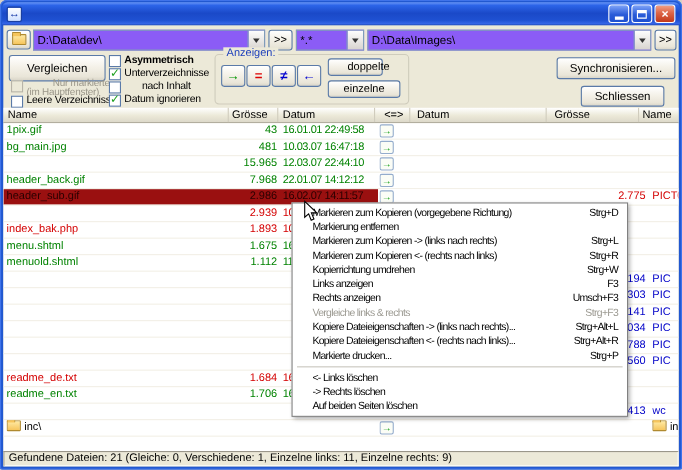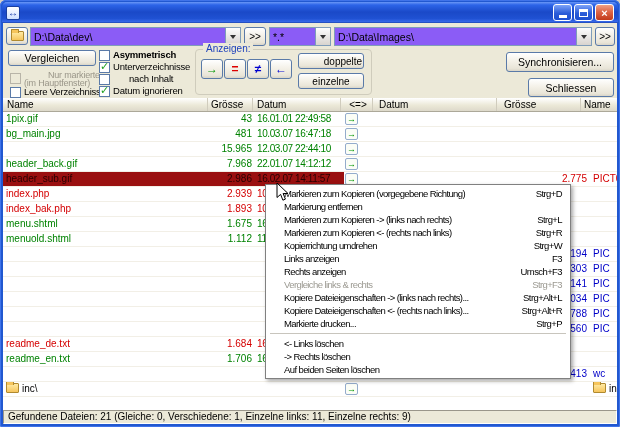--- a/index.html
+++ b/index.html
@@ -124,21 +124,21 @@
     <div class="combo" style="left:266px;top:4px;width:62px;">
       <input readonly="" value="*.*" style="">
       <div class="dd"></div>
     </div>
     <div class="combo" style="left:331px;top:4px;width:258px;">
       <input readonly="" value="D:\Data\Images\" style="">
       <div class="dd"></div>
     </div>
     <div class="tbtn" style="position:absolute;left:592px;top:4px;width:20px;height:19px;">&gt;&gt;</div>
 
-    <div class="btn" style="position:absolute;left:5px;top:27px;width:88px;height:16px;font-size:10.5px;">Vergleichen</div>
+    <div class="btn" style="position:absolute;left:5px;top:27px;width:88px;height:24px;font-size:10.5px;">Vergleichen</div>
     <span class="cb disabled" style="left:7px;top:50px;"></span>
     <div class="label gray" style="position:absolute;left:21px;top:47px;font-size:9px;padding-left:24px;">Nur markierte</div>
     <div class="label gray" style="position:absolute;left:21px;top:55px;font-size:9px;">(im Hauptfenster)</div>
     <span class="cb" style="left:7px;top:64px;"></span>
     <div class="label" style="position:absolute;left:21px;top:63px;">Leere Verzeichnisse</div>
 
     <span class="cb" style="left:96px;top:27px;"></span>
     <div class="label" style="position:absolute;left:110px;top:26px;font-weight:bold;">Asymmetrisch</div>
     <span class="cb checked" style="left:96px;top:39px;"></span>
     <div class="label" style="position:absolute;left:110px;top:38px;">Unterverzeichnisse</div>
@@ -147,25 +147,25 @@
     <span class="cb checked" style="left:96px;top:63px;"></span>
     <div class="label" style="position:absolute;left:110px;top:62px;">Datum ignorieren</div>
 
     <div class="group" style="left:192px;top:26px;width:177px;height:46px;">
       <span class="group-label">Anzeigen:</span>
     </div>
     <div class="btn icobtn g" style="left:198px;top:36px;">→</div>
     <div class="btn icobtn r" style="left:221px;top:36px;">=</div>
     <div class="btn icobtn b" style="left:244px;top:36px;">≠</div>
     <div class="btn icobtn b" style="left:267px;top:36px;">←</div>
-    <div class="btn" style="position:absolute;left:295px;top:30px;width:66px;height:16px;padding-left:24px;">doppelte</div>
+    <div class="btn" style="position:absolute;left:295px;top:30px;width:50px;height:16px;padding-left:24px;">doppelte</div>
     <div class="btn" style="position:absolute;left:295px;top:50px;width:66px;height:16px;">einzelne</div>
 
     <div class="btn" style="position:absolute;left:503px;top:29px;width:108px;height:20px;font-size:10.5px;">Synchronisieren...</div>
-    <div class="btn" style="position:absolute;left:525px;top:55px;width:86px;height:19px;font-size:10.5px;">Schliessen</div>
+    <div class="btn" style="position:absolute;left:525px;top:55px;width:76px;height:19px;font-size:10.5px;">Schliessen</div>
 
     <div class="lheader">
       <div class="hcell" style="left:0;width:205px;padding-left:4px;">Name</div>
       <div class="hcell" style="left:206px;width:44px;">Grösse</div>
       <div class="hcell" style="left:251px;width:87px;padding-left:3px;">Datum</div>
       <div class="hcell" style="left:339px;width:31px;text-align:center;">&lt;=&gt;</div>
       <div class="hcell" style="left:371px;width:123px;padding-left:5px;">Datum</div>
       <div class="hcell" style="left:495px;width:83px;padding-left:6px;">Grösse</div>
       <div class="hcell" style="left:579px;width:35px;border-right:none;">Name</div>
     </div>
@@ -209,21 +209,20 @@
         <div class="row c-red selected">
           <span class="cell c-name">header_sub.gif</span>
           <span class="cell c-size">2.986</span>
           <span class="cell c-date">16.02.07 14:11:57</span>
           <span class="cell c-arrow"><i class="arrowbox">→</i></span>
           <span class="cell c-rdate"></span>
           <span class="cell c-rsize">2.775</span>
           <span class="cell c-rname">PICT0</span>
         </div>
         <div class="row c-red">
-          <span class="cell c-name">index.php</span>
           <span class="cell c-size">2.939</span>
           <span class="cell c-date">10.03.07</span>
           <span class="cell c-arrow"><i class="arrowbox">→</i></span>
           <span class="cell c-rdate"></span>
           <span class="cell c-rsize"></span>
           <span class="cell c-rname"></span>
         </div>
         <div class="row c-red">
           <span class="cell c-name">index_bak.php</span>
           <span class="cell c-size">1.893</span>

